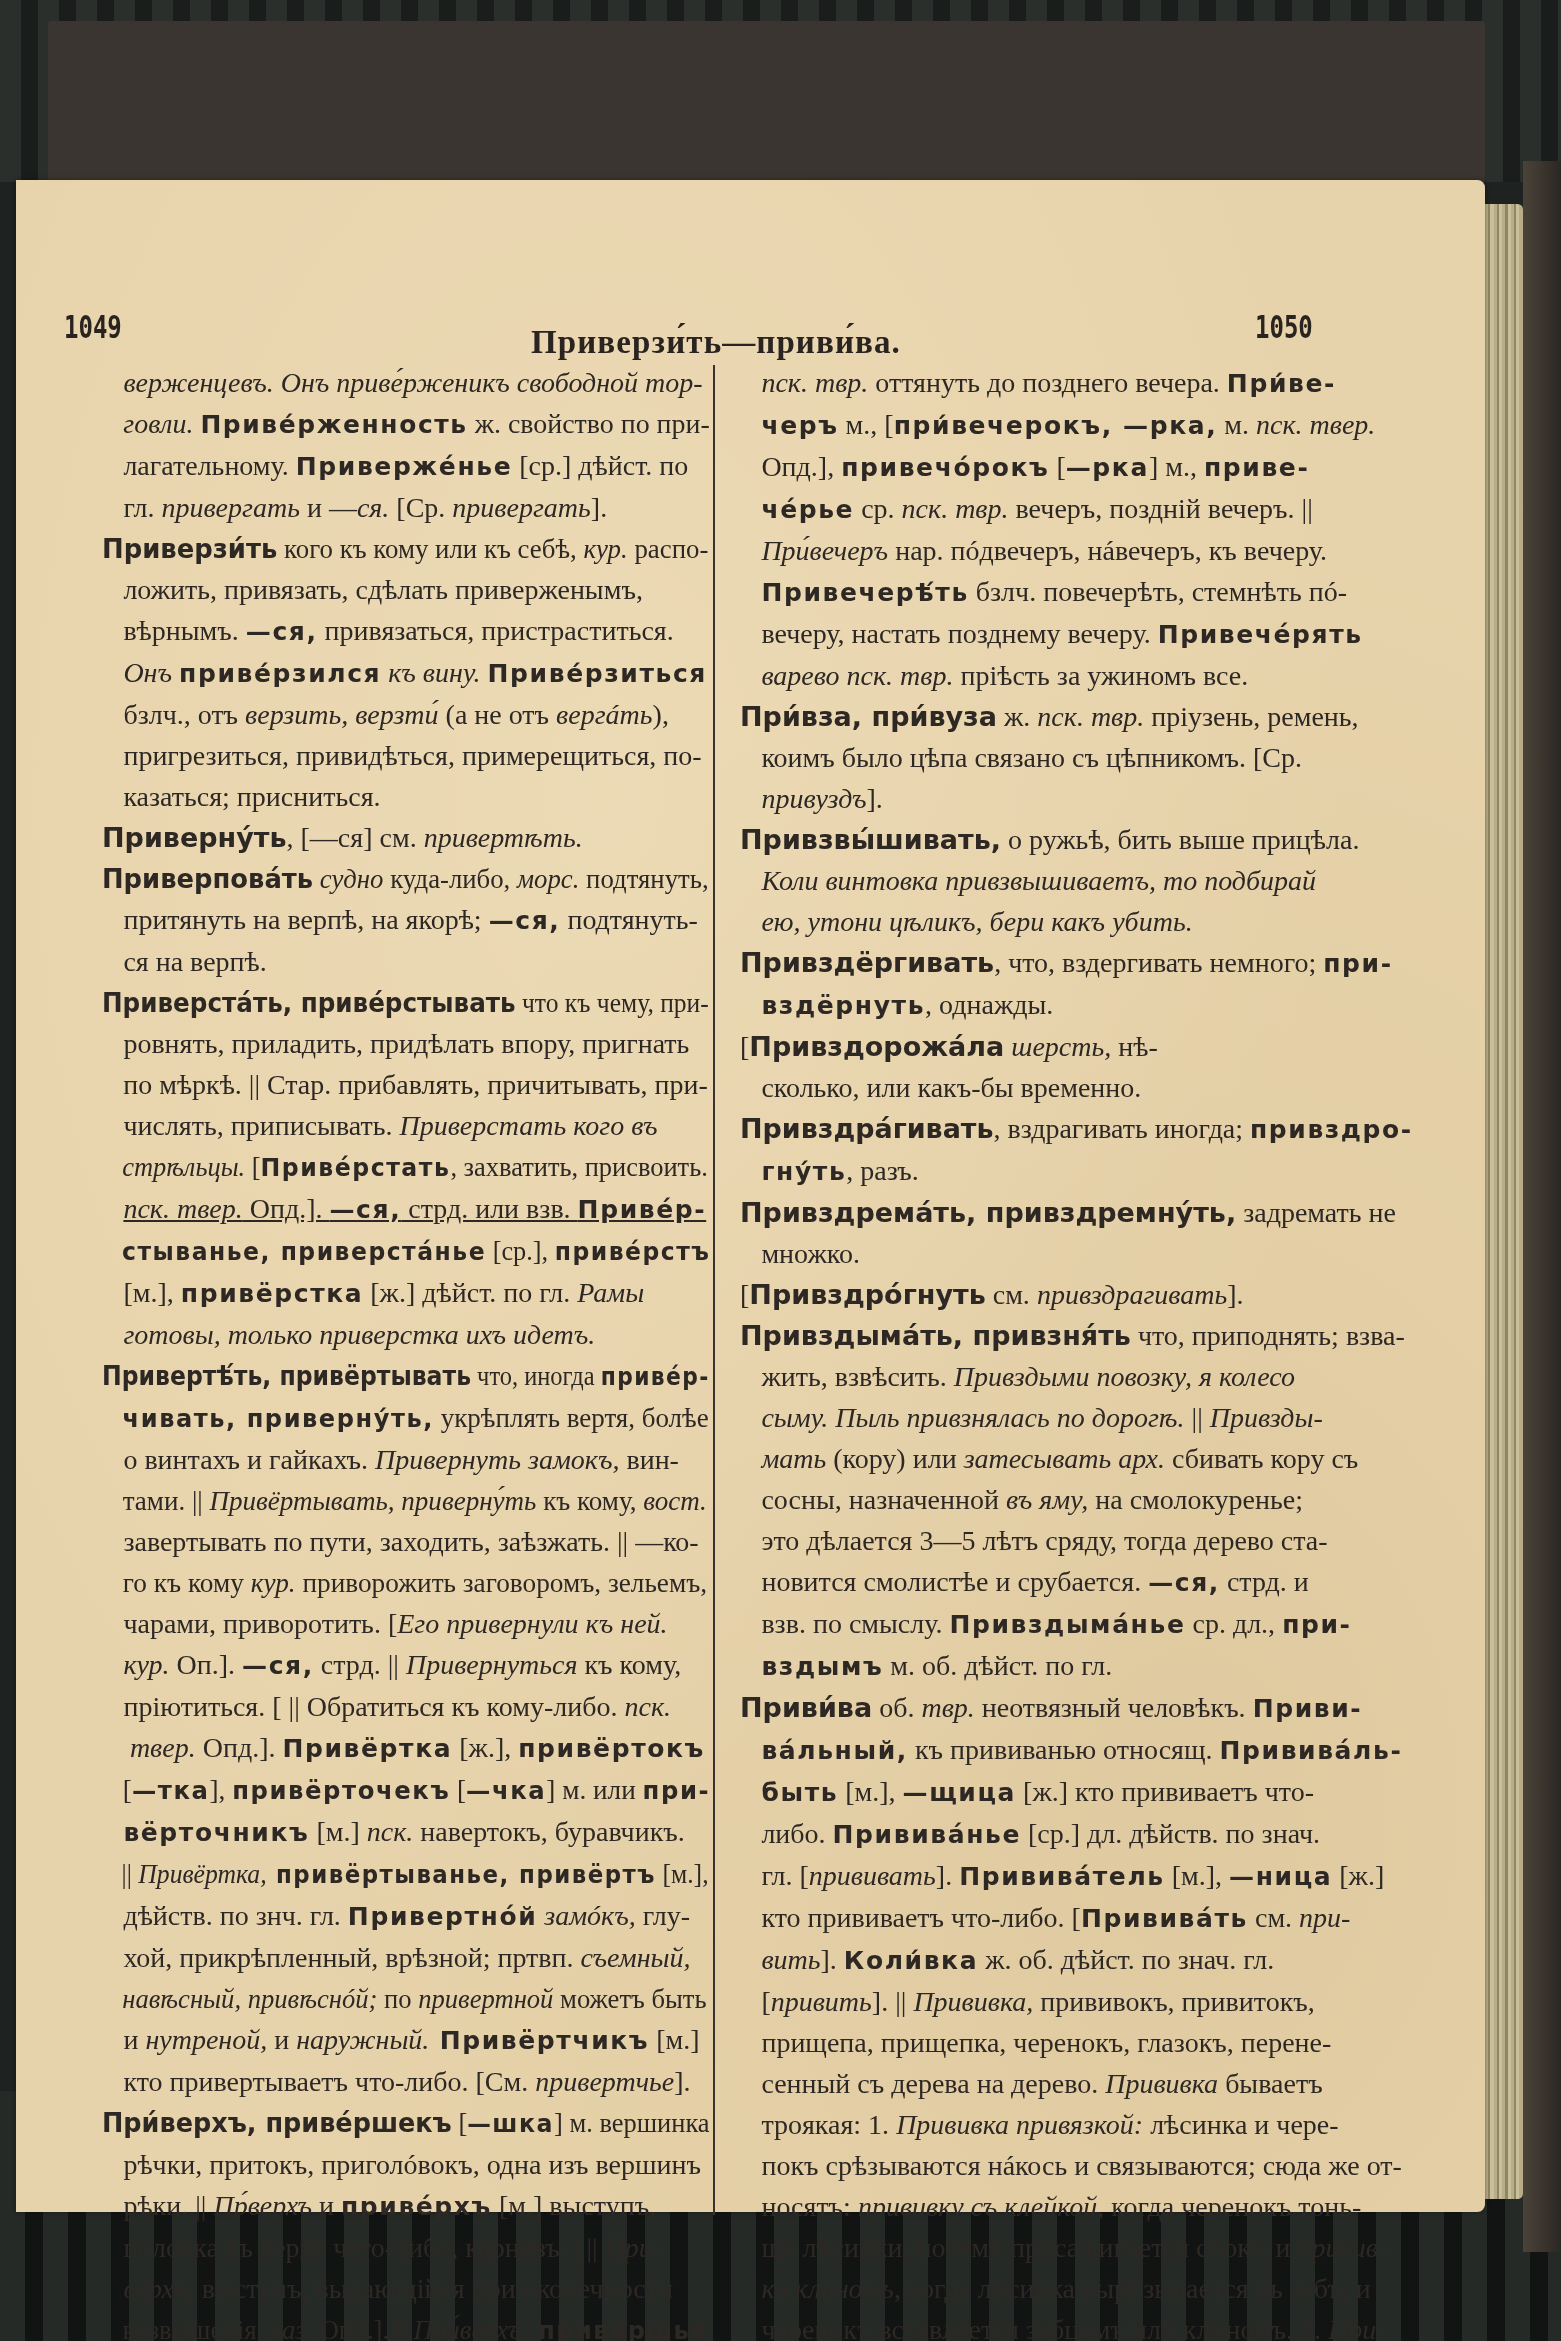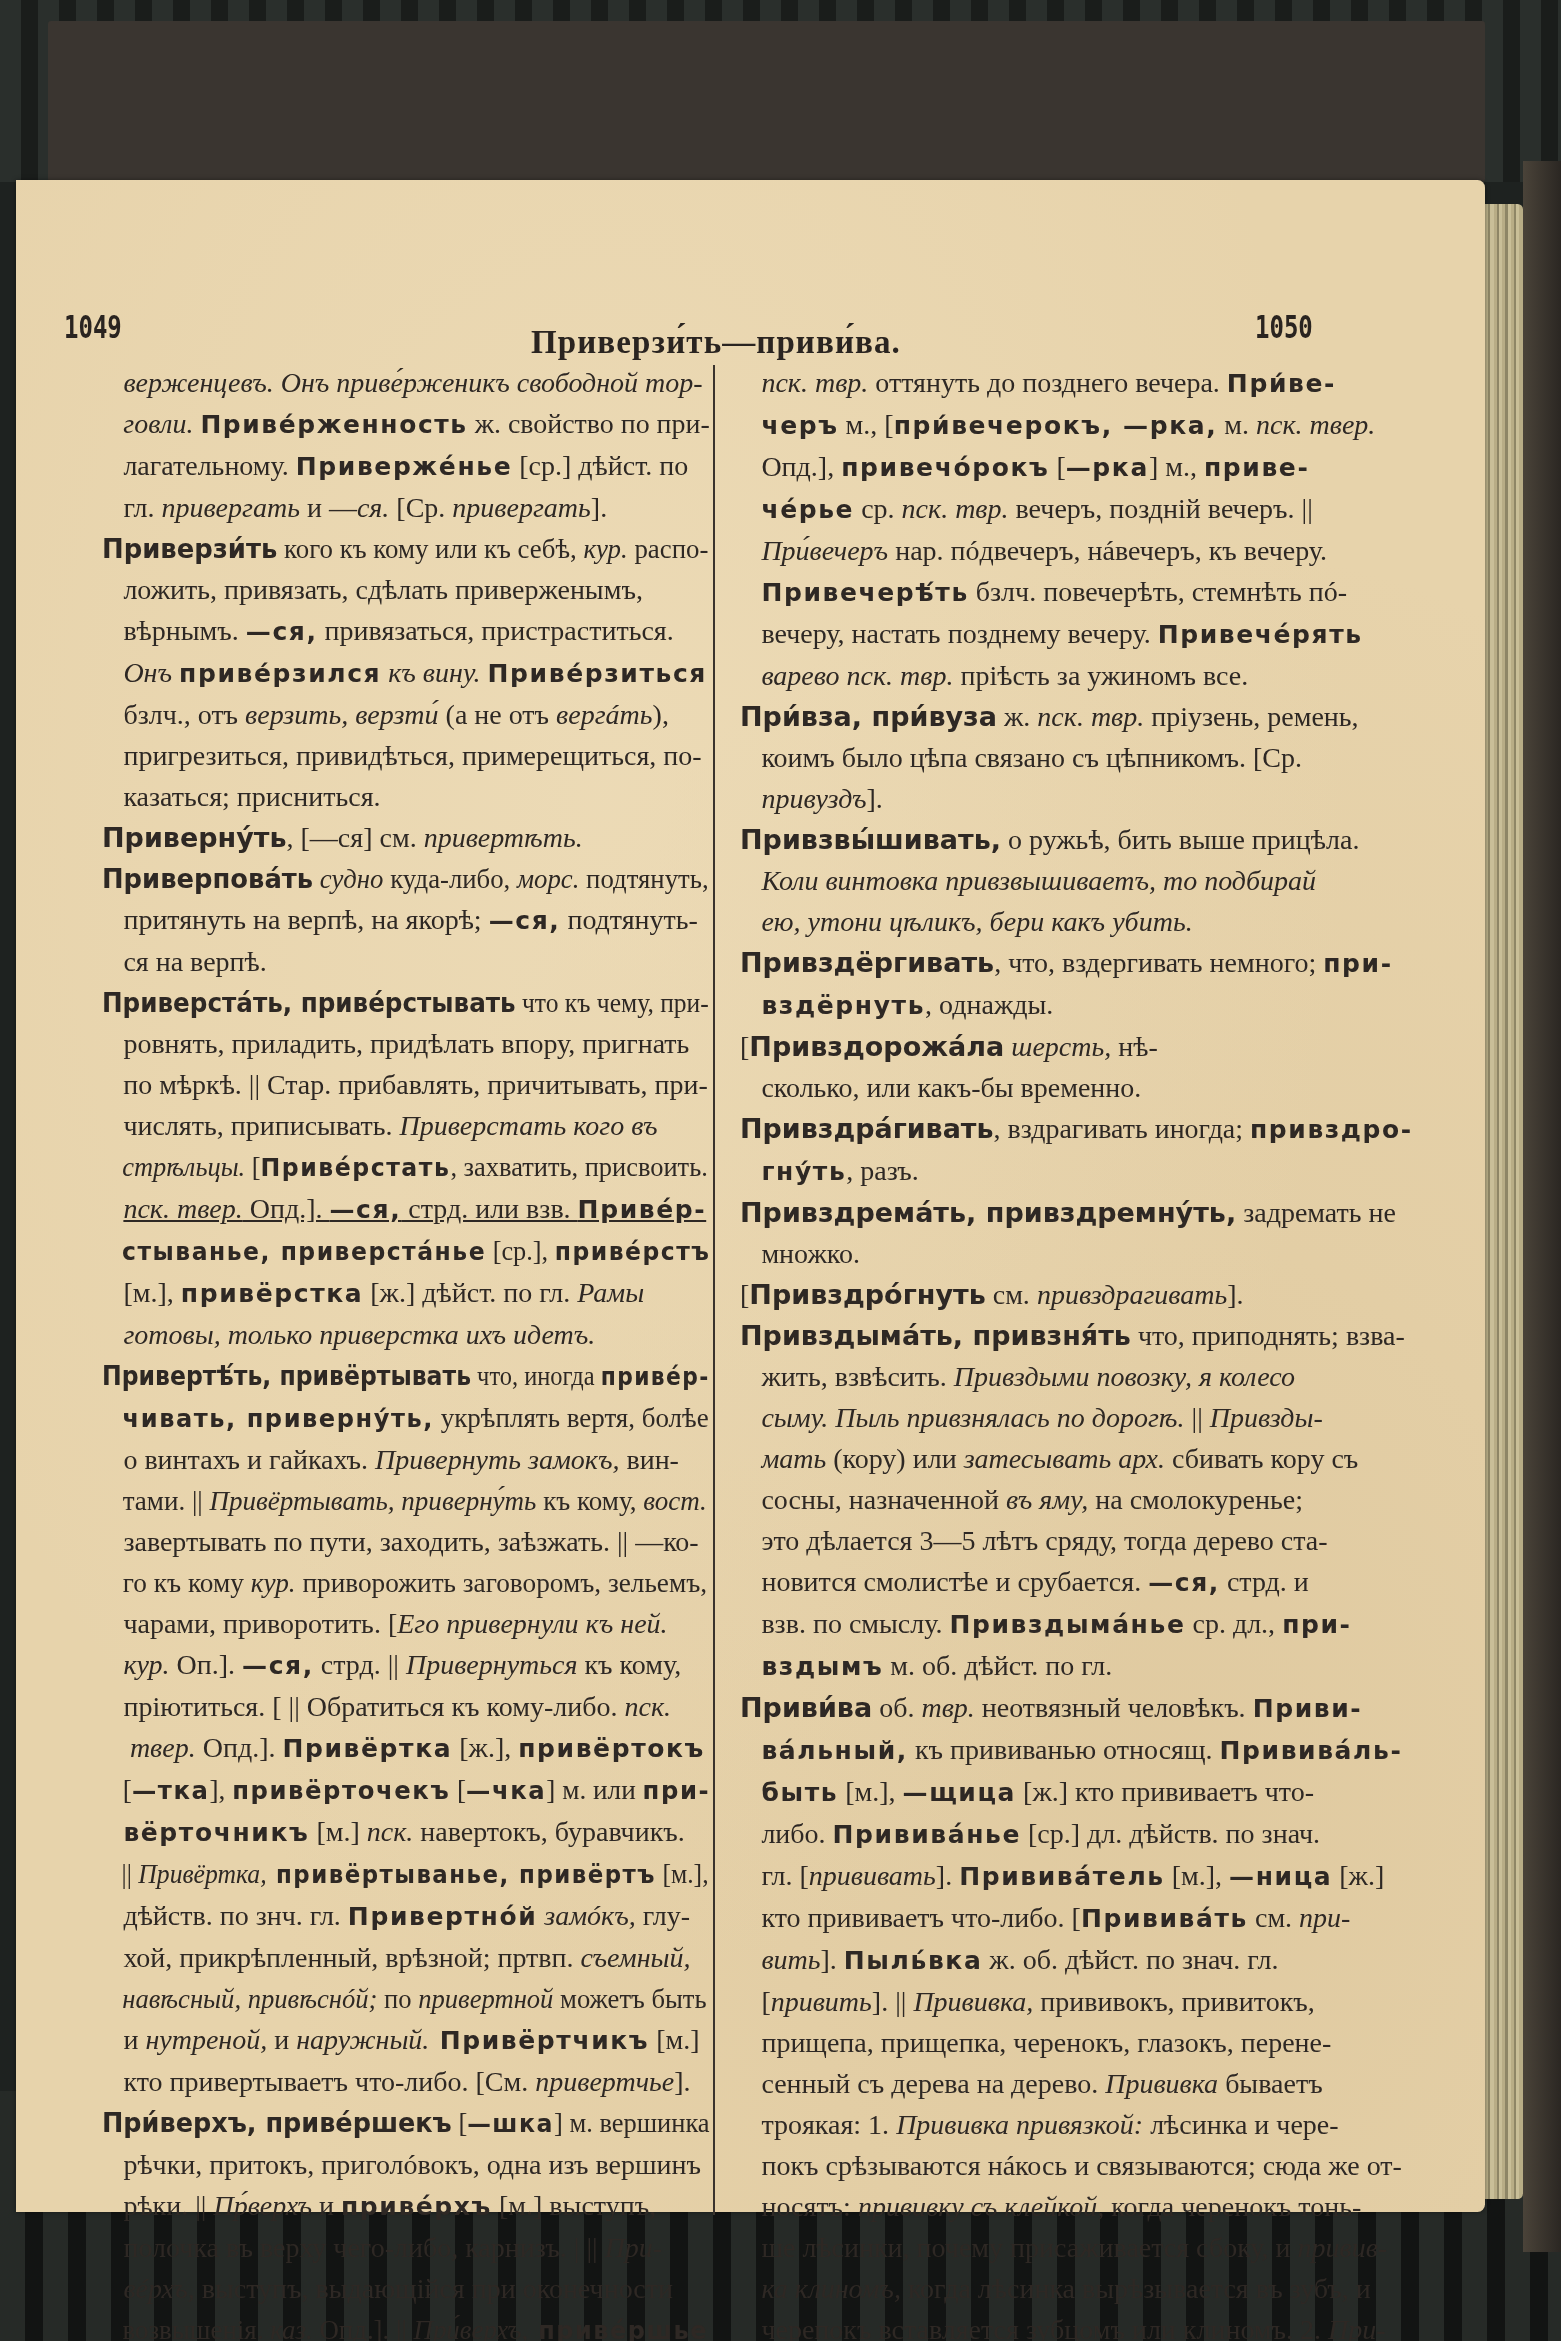--- a/index.html
+++ b/index.html
@@ -163,21 +163,21 @@
       <div class="line indent" style="transform: scaleX(1);"><span class="n">это дѣлается 3—5 лѣтъ сряду, тогда дерево ста-</span></div>
       <div class="line indent" style="transform: scaleX(1);"><span class="n">новится смолистѣе и срубается. </span><span class="b">—ся,</span><span class="n"> стрд. и</span></div>
       <div class="line indent" style="transform: scaleX(1);"><span class="n">взв. по смыслу. </span><span class="b">Привздымáнье</span><span class="n"> ср. дл., </span><span class="b">при-</span></div>
       <div class="line indent" style="transform: scaleX(1);"><span class="b">вздымъ</span><span class="n"> м. об. дѣйст. по гл.</span></div>
       <div class="line entry" style="transform: scaleX(1);"><span class="h">Приви́ва</span><span class="n"> об. </span><span class="i">твр.</span><span class="n"> неотвязный человѣкъ. </span><span class="b">Приви-</span></div>
       <div class="line indent" style="transform: scaleX(1);"><span class="b">вáльный,</span><span class="n"> къ прививанью относящ. </span><span class="b">Прививáль-</span></div>
       <div class="line indent" style="transform: scaleX(1);"><span class="b">быть</span><span class="n"> [м.], </span><span class="b">—щица</span><span class="n"> [ж.] кто прививаетъ что-</span></div>
       <div class="line indent" style="transform: scaleX(1);"><span class="n">либо. </span><span class="b">Прививáнье</span><span class="n"> [ср.] дл. дѣйств. по знач.</span></div>
       <div class="line indent" style="transform: scaleX(1);"><span class="n">гл. [</span><span class="i">прививать</span><span class="n">]. </span><span class="b">Прививáтель</span><span class="n"> [м.], </span><span class="b">—ница</span><span class="n"> [ж.]</span></div>
       <div class="line indent" style="transform: scaleX(1);"><span class="n">кто прививаетъ что-либо. [</span><span class="b">Прививáть</span><span class="n"> см. </span><span class="i">при-</span></div>
-      <div class="line indent" style="transform: scaleX(1);"><span class="i">вить</span><span class="n">]. </span><span class="b">Пыль́вка</span><span class="n"> ж. об. дѣйст. по знач. гл.</span></div>
+      <div class="line indent" style="transform: scaleX(1);"><span class="i">вить</span><span class="n">]. </span><span class="b">Коли́вка</span><span class="n"> ж. об. дѣйст. по знач. гл.</span></div>
       <div class="line indent" style="transform: scaleX(1);"><span class="n">[</span><span class="i">привить</span><span class="n">]. || </span><span class="i">Прививка,</span><span class="n"> прививокъ, привитокъ,</span></div>
       <div class="line indent" style="transform: scaleX(1);"><span class="n">прищепа, прищепка, черенокъ, глазокъ, перене-</span></div>
       <div class="line indent" style="transform: scaleX(1);"><span class="n">сенный съ дерева на дерево. </span><span class="i">Прививка</span><span class="n"> бываетъ</span></div>
       <div class="line indent" style="transform: scaleX(1);"><span class="n">трoякая: 1. </span><span class="i">Прививка привязкой:</span><span class="n"> лѣсинка и чере-</span></div>
       <div class="line indent" style="transform: scaleX(1);"><span class="n">покъ срѣзываются нáкось и связываются; сюда же от-</span></div>
       <div class="line indent" style="transform: scaleX(1);"><span class="n">носятъ: </span><span class="i">прививку съ клейкой,</span><span class="n"> когда черенокъ тонь-</span></div>
       <div class="line indent" style="transform: scaleX(1);"><span class="n">ше лѣсинки, почему присаживается сбоку, и </span><span class="i">привив-</span></div>
       <div class="line indent" style="transform: scaleX(1);"><span class="i">ка клиномъ,</span><span class="n"> когда лѣсинка вырѣзывается въ зубъ, и</span></div>
       <div class="line indent" style="transform: scaleX(1);"><span class="n">черепокъ вставляется зубцомъ или клиномъ. 2. </span><span class="i">При-</span></div>
       <div class="line indent" style="transform: scaleX(1);"></div>

